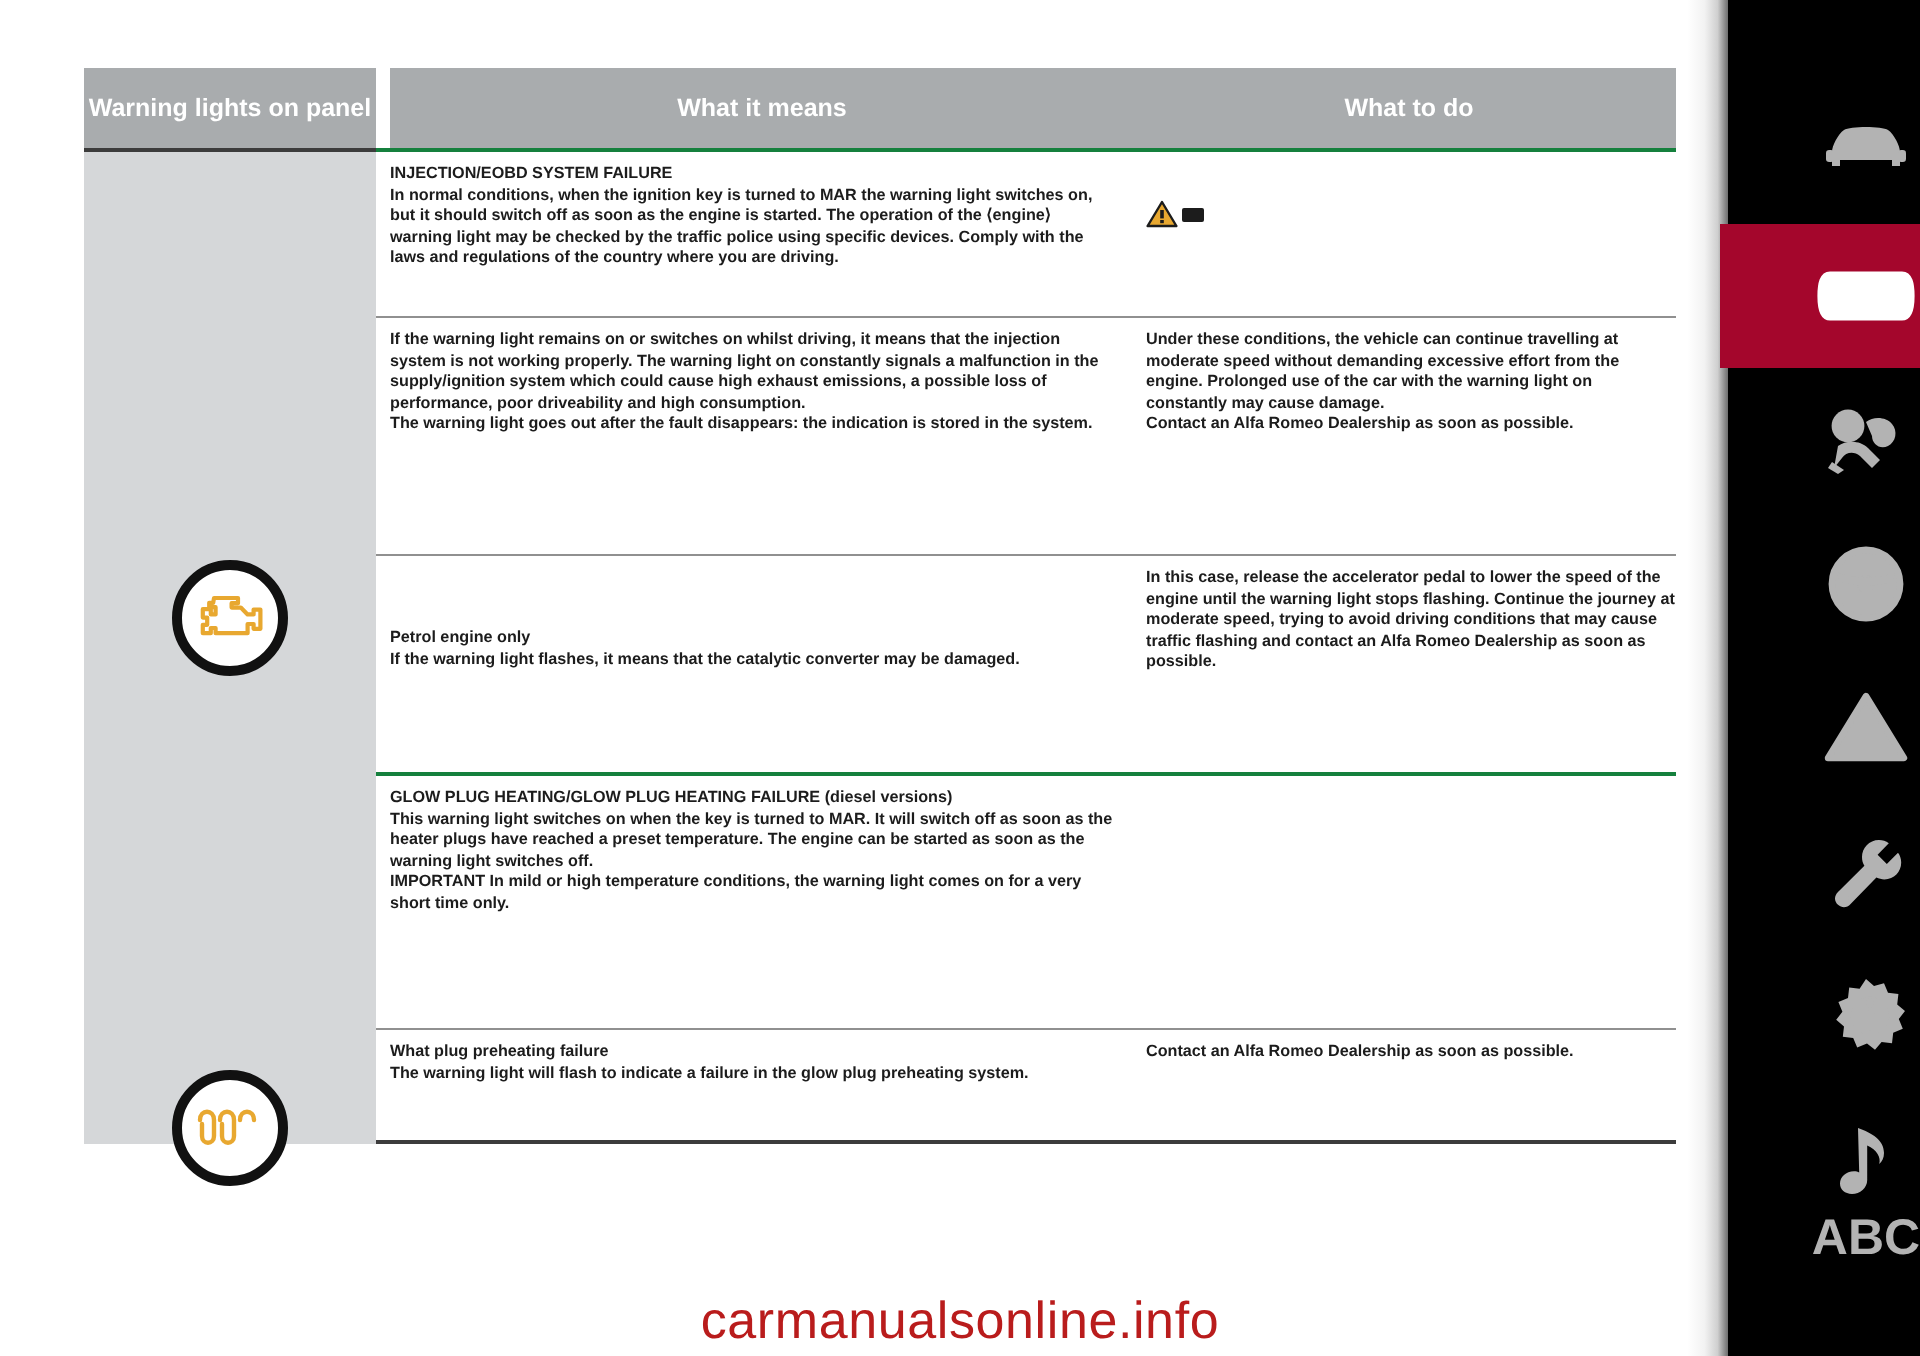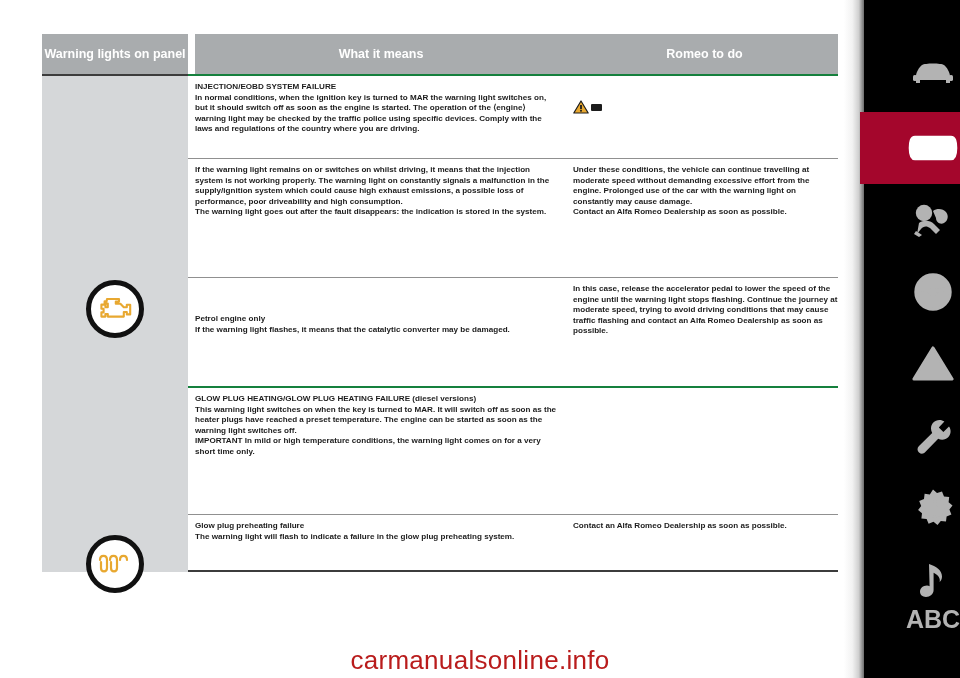--- a/index.html
+++ b/index.html
@@ -156,21 +156,21 @@
 <body>
 
 <div id="page">
 
   <div id="table">
 
     <div class="hdr-row">
       <div class="hdr c1">Warning lights on panel</div>
       <div class="hdr c-gap"></div>
       <div class="hdr c2">What it means</div>
-      <div class="hdr c3">Romeo to do</div>
+      <div class="hdr c3">What to do</div>
     </div>
 
     <div class="body-wrap">
 
       <div class="col-icon" id="icon-col">
 
         <div class="wl-icon" style="top:204px;">
           <div class="wl-ring">
             <svg class="eng" width="38" height="28" viewBox="0 0 38 28">
               <path d="M11 4 h12 v2.6 h-3.2 v2.2 h4.6 l3.4 3.4 h3.0 v-2.4 h3.4 v9.6 h-3.4 v-2.4 h-3.0 v4.6 h-16.0 v-2.6 h-2.4 v2.6 h-4.0 v-4.2 h2.2 v-3.6 h-2.2 v-4.2 h4.0 v2.6 h2.4 v-3.6 h-3.2 v-2.2 h2.0 z" fill="none" stroke="#E8A830" stroke-width="2.1" stroke-linejoin="round"></path>
@@ -239,21 +239,21 @@
             </div>
           </div>
           <div class="cell-do">
             <div class="txt"></div>
           </div>
         </div>
 
         <div class="tblrow sub" style="height:56px;">
           <div class="cell-mean">
             <div class="txt">
-              <p><span class="caps">Glow plug preheating failure</span></p>
+              <p><span class="caps">What plug preheating failure</span></p>
               <p>The warning light will flash to indicate a failure in the glow plug preheating system.</p>
             </div>
           </div>
           <div class="cell-do">
             <div class="txt">Contact an Alfa Romeo Dealership as soon as possible.</div>
           </div>
         </div>
 
         <div style="border-top:2px solid #3c3c3c;"></div>
 

